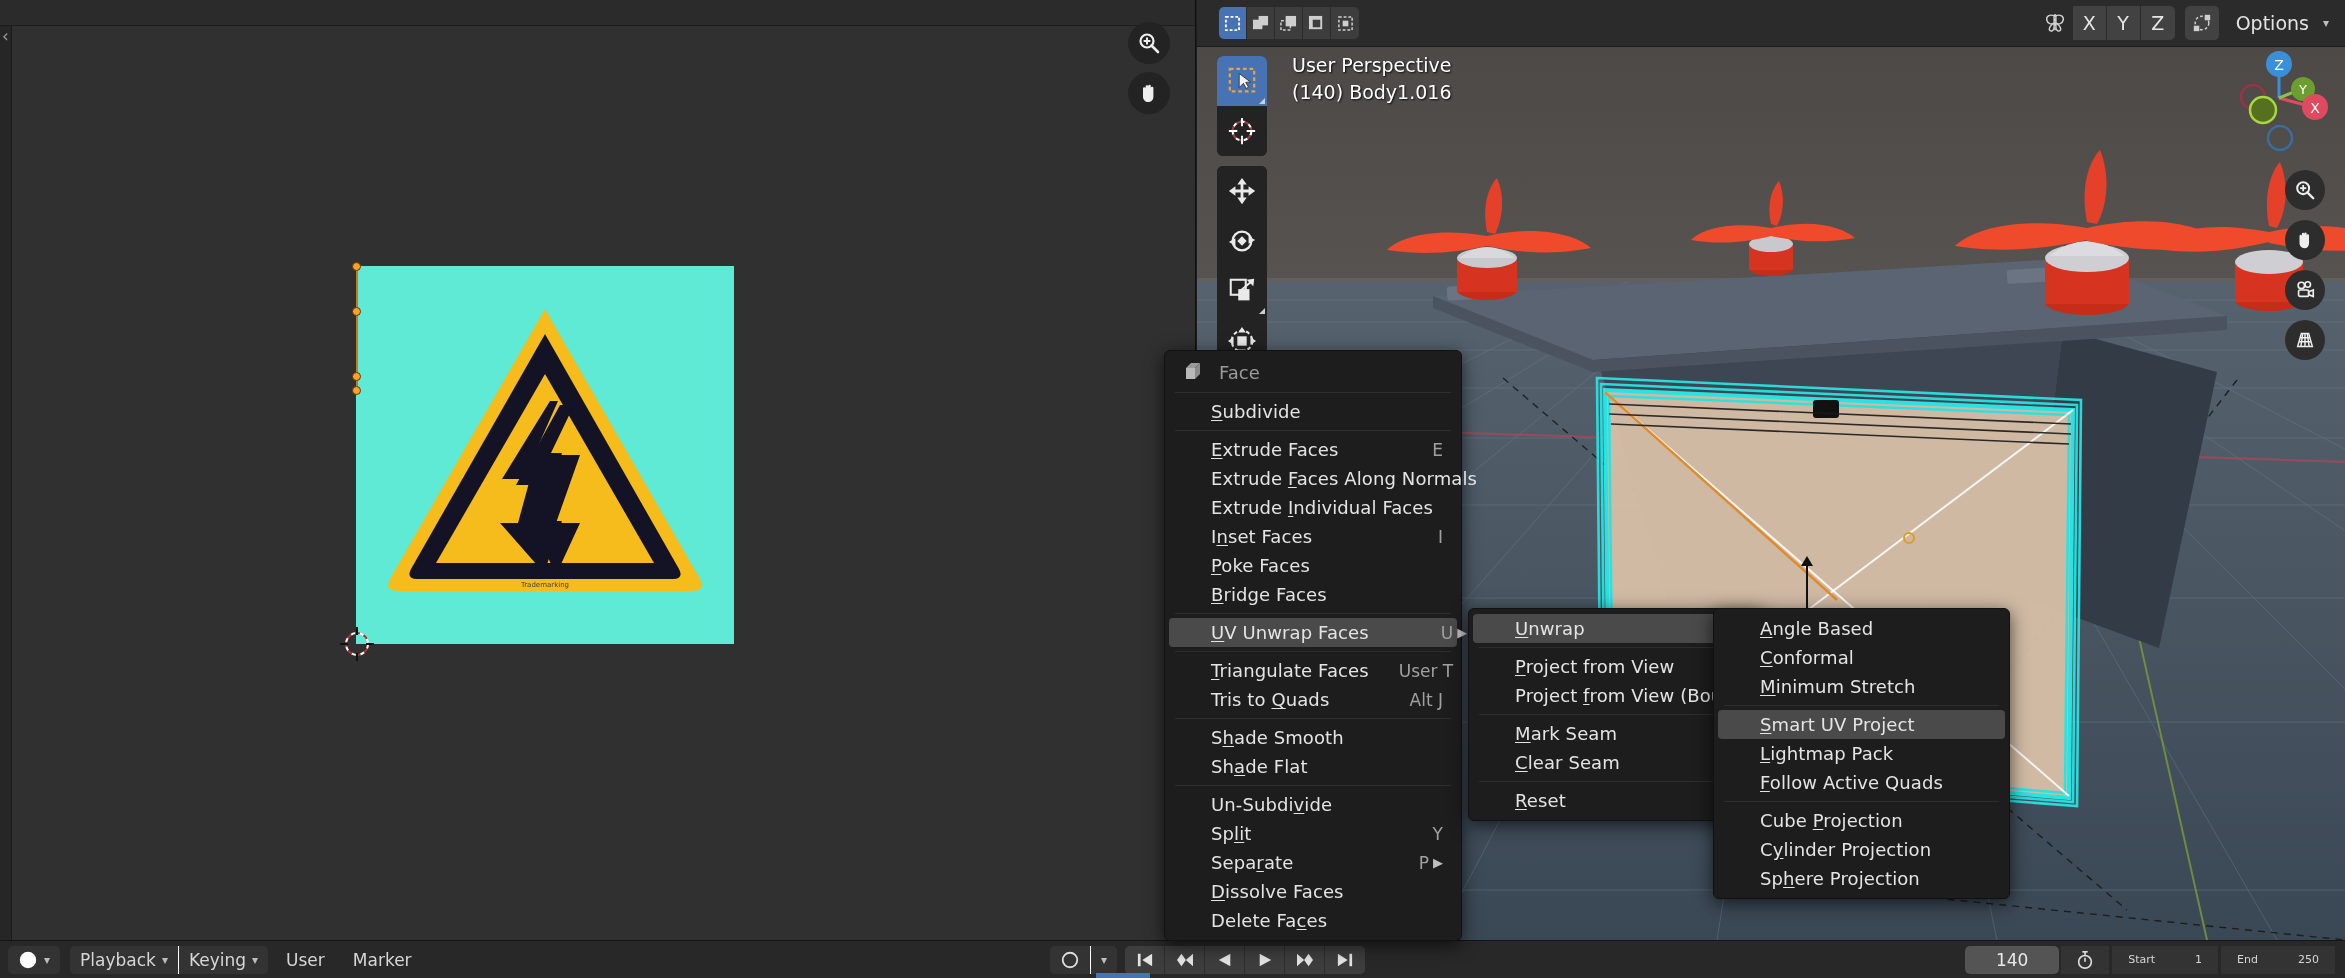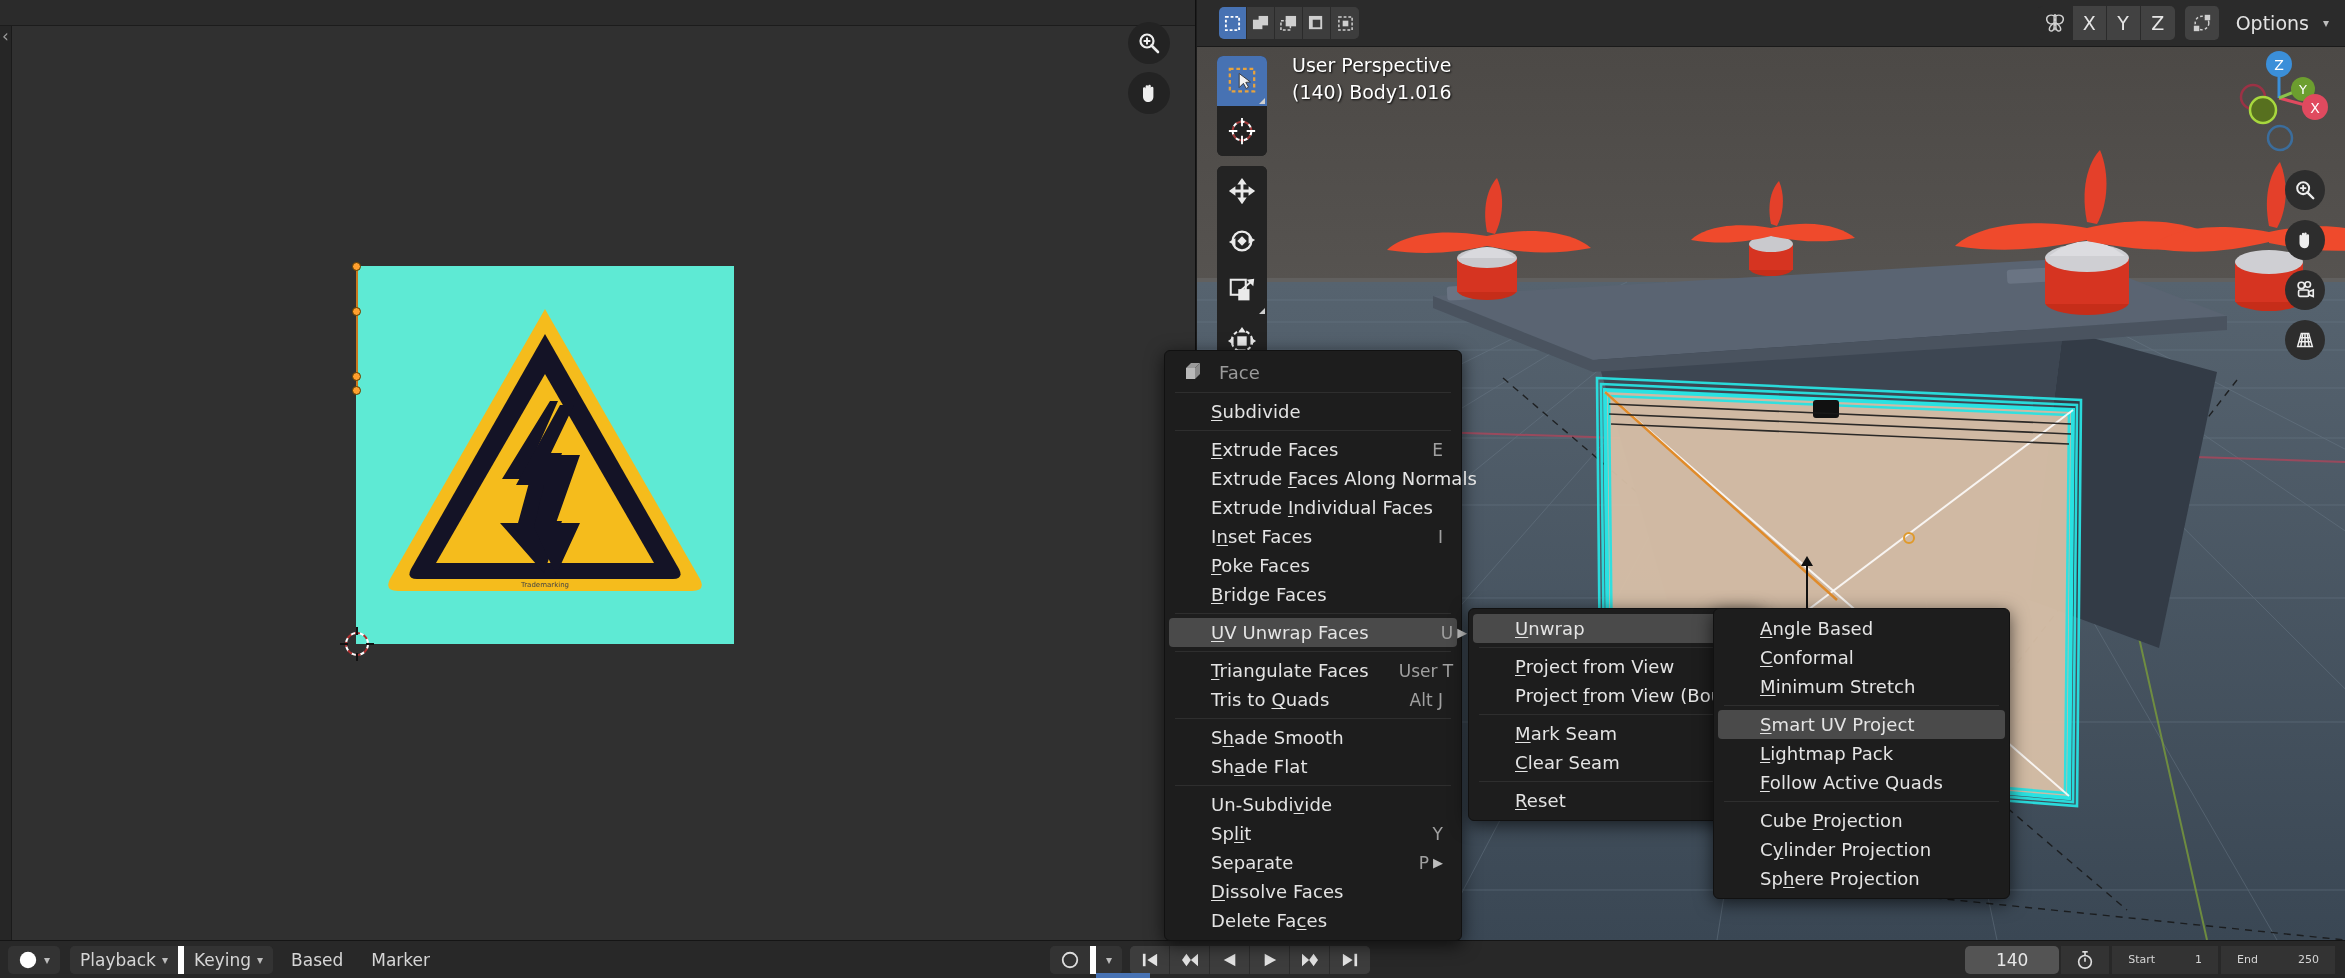--- a/index.html
+++ b/index.html
@@ -151,21 +151,21 @@
   
   #timeline {
     position:absolute; left:0; bottom:0; width:2345px; height:38px;
     background:#282828; border-top:1px solid #151515;
     display:flex; align-items:center; padding:0 8px; gap:0;
   }
   .tl-group { display:flex; align-items:center; background:#333; border-radius:5px; overflow:hidden; }
   .tl-btn {
     height:28px; display:flex; align-items:center; justify-content:center;
     color:#d6d6d6; font-size:17px; padding:0 10px; background:#333;
-    border-right:6px solid #ffffff;
+    border-right:1px solid #ffffff;
   }
   .tl-btn:last-child{border-right:none;}
   .tl-plain { color:#d6d6d6; font-size:17px; padding:0 14px; }
   .caret { font-size:12px; color:#bdbdbd; margin-left:6px; }
   .tl-field {
     height:28px; display:flex; align-items:center; justify-content:center;
     background:#545454; color:#e9e9e9; font-size:17px; border-radius:5px;
     min-width:94px; padding:0 12px;
   }
   .tl-se {
@@ -720,21 +720,21 @@
     <div class="tl-group" style="margin-right:4px;">
       <div class="tl-btn">
         <span>Playback</span>
         <span class="caret">▾</span>
       </div>
       <div class="tl-btn">
         <span>Keying</span>
         <span class="caret">▾</span>
       </div>
     </div>
-    <div class="tl-plain">Based</div>
+    <div class="tl-plain">User</div>
     <div class="tl-plain">Marker</div>
 
     <div style="position:absolute; left:1050px; display:flex; align-items:center; gap:8px;">
       <div class="tl-group">
         <div class="tl-btn">
           <svg width="20" height="20" viewBox="0 0 22 22">
               <circle cx="11" cy="11" r="8" fill="none" stroke="#ddd" stroke-width="2"></circle>
             </svg>
         </div>
         <div class="tl-btn">

